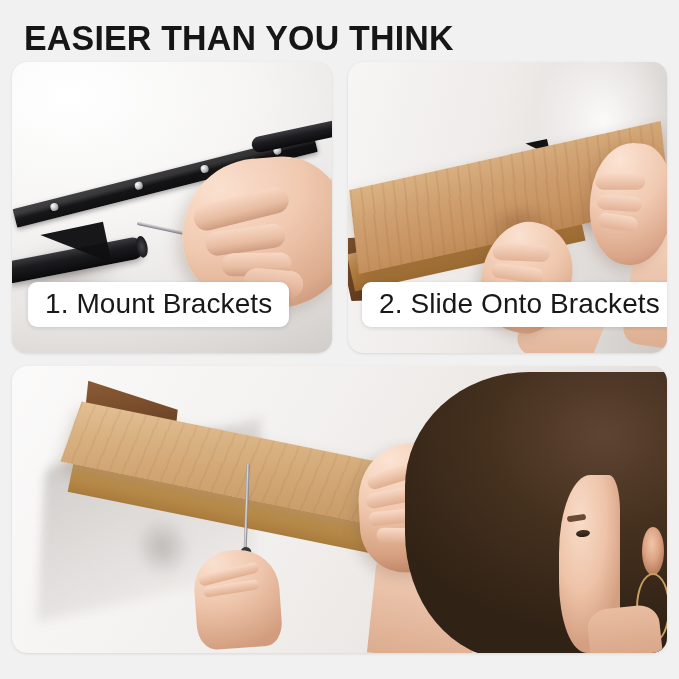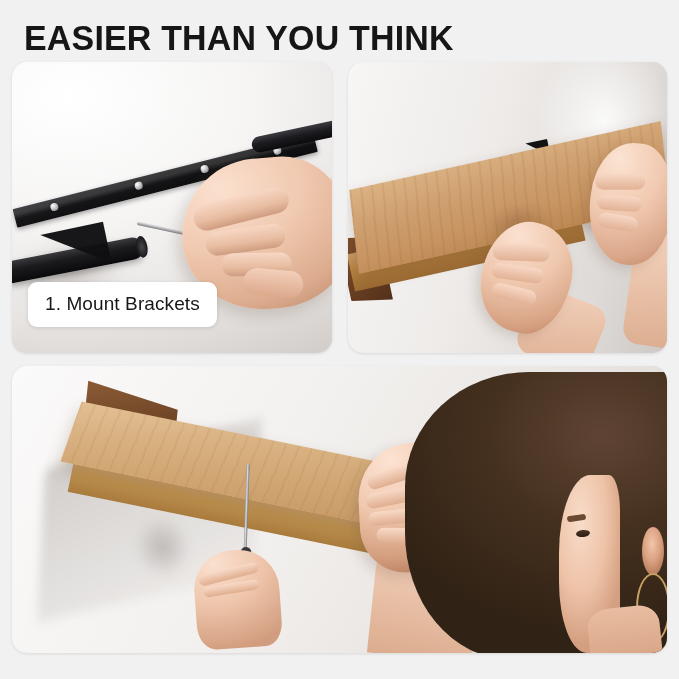--- a/index.html
+++ b/index.html
@@ -50,21 +50,21 @@
   .panel-3 { left: 0px;   top: 304px; width: 655px; height: 287px; }
 
   .scene { position: absolute; inset: 0; }
 
   
   .caption {
     position: absolute;
     background: #ffffff;
     border-radius: 9px;
     color: #17181a;
-    font-size: 19px;
+    font-size: 28px;
     line-height: 21px;
     letter-spacing: 0.1px;
     padding: 11px 17px 13px 17px;
     white-space: nowrap;
     box-shadow: 0 1px 4px rgba(0,0,0,0.13);
     font-weight: 400;
     text-align: right;
   }
   .cap-1 { left: 16px; bottom: 26px; }
   .cap-2 { left: 14px; bottom: 26px; }
@@ -546,20 +546,21 @@
         <div class="p2-fing" style="left:6%; top:22%; width:64%; height:15%; transform:rotate(-12deg);"></div>
         <div class="p2-fing" style="left:10%; top:42%; width:58%; height:14%; transform:rotate(-6deg);"></div>
         <div class="p2-fing" style="left:16%; top:61%; width:50%; height:13%; transform:rotate(0deg);"></div>
       </div>
       <div class="p2-hand-b">
         <div class="p2-fing" style="left:4%; top:26%; width:60%; height:13%; transform:rotate(-6deg);"></div>
         <div class="p2-fing" style="left:8%; top:44%; width:54%; height:12%; transform:rotate(-2deg);"></div>
         <div class="p2-fing" style="left:12%; top:60%; width:48%; height:12%; transform:rotate(3deg);"></div>
       </div>
     </div>
+    <div class="caption cap-2">2. Slide Onto Brackets</div>
   </div>
 
   <div class="panel panel-3">
     <div class="scene">
       <div class="p3-wall"></div>
       <div class="p3-castshadow"></div>
       <div class="p3-castshadow2"></div>
 
       <div class="p3-board-end"></div>
       <div class="p3-board-front"></div>

